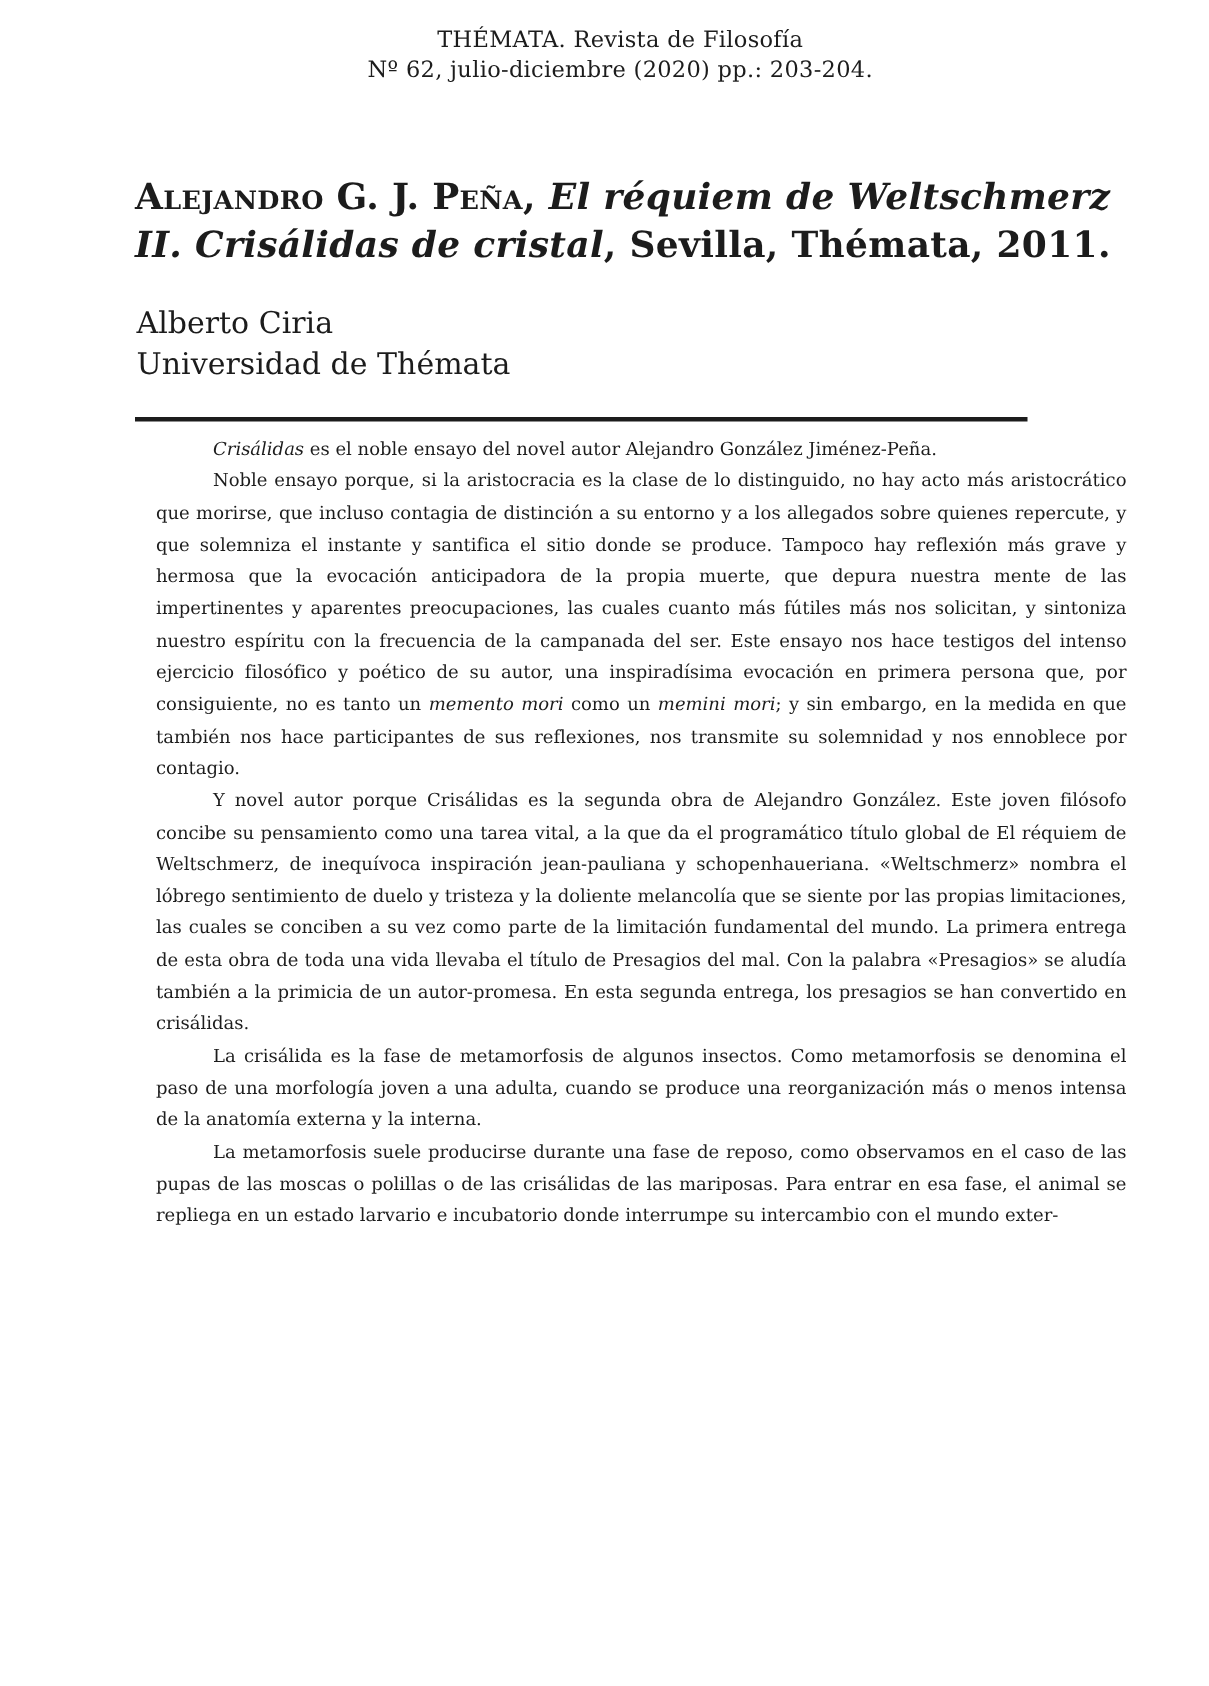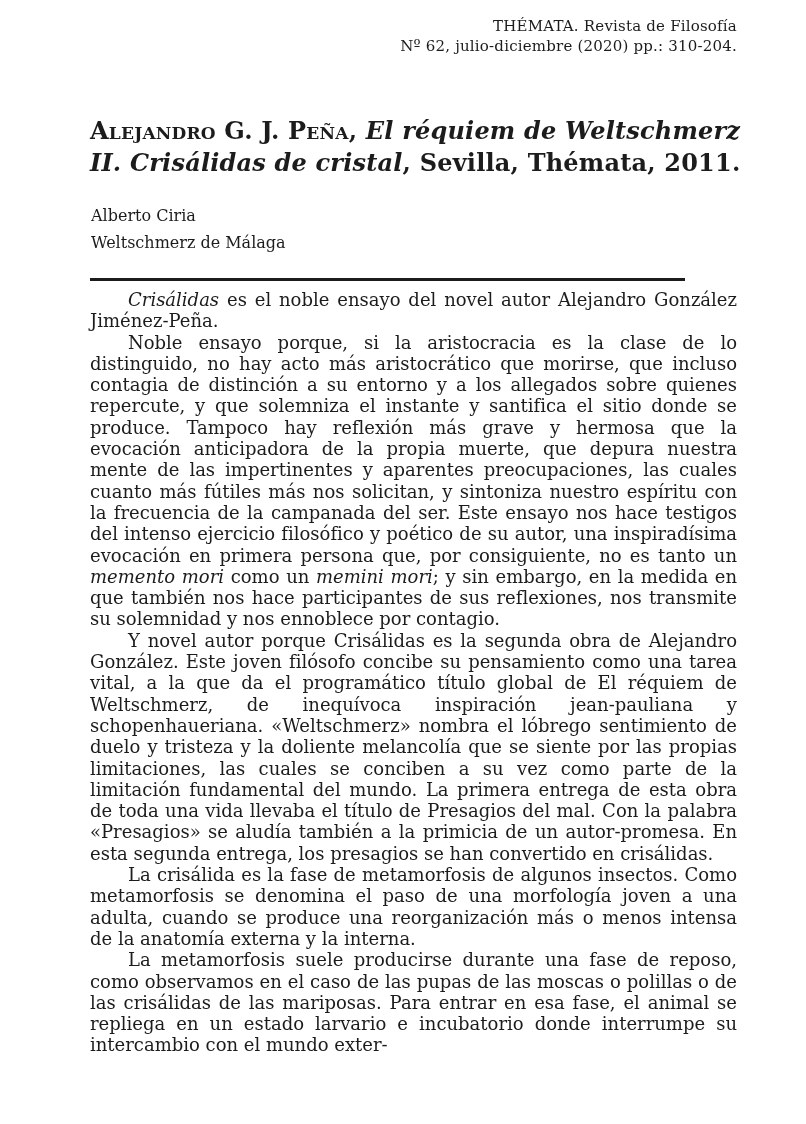--- a/index.html
+++ b/index.html
@@ -14,81 +14,81 @@
     background: var(--background, #ffffff);
     color: var(--text, #1c1c1c);
     margin: 0 auto;
     overflow: hidden;
   }
   .journal-header {
     position: absolute;
     top: 17px;
     left: 90px;
     width: 647px;
-    text-align: right;
+    text-align: center;
     font-size: 15px;
     line-height: 19.5px;
     letter-spacing: 0.2px;
   }
   .review-title {
     position: absolute;
     top: 99px;
     left: 90px;
     width: 655px;
     font-size: 24px;
     font-weight: bold;
     line-height: 32px;
     letter-spacing: 0.2px;
   }
   .sc { font-variant: small-caps; }
   .it { font-style: italic; }
   .author-block {
     position: absolute;
     top: 202px;
     left: 91px;
-    font-size: 16px;
+    font-size: 20px;
     line-height: 27px;
   }
   .divider-rule {
     position: absolute;
     top: 278px;
     left: 90px;
     width: 595px;
     height: 3px;
     background: var(--rule, #1c1c1c);
   }
   .review-body {
     position: absolute;
     top: 289px;
-    left: 90px;
+    left: 104px;
     width: 647px;
-    font-size: 18px;
+    font-size: 12px;
     line-height: 21.3px;
     text-align: justify;
   }
   .review-body p {
     margin: 0;
     text-indent: 38px;
   }
 </style>
 </head>
 <body>
 
 <div class="page" style="--text: #1c1c1c; --background: #ffffff; --rule: #1c1c1c;">
 
   <div class="journal-header">
     <div>THÉMATA. Revista de Filosofía</div>
-    <div>Nº 62, julio-diciembre (2020) pp.: 310-204.</div>
+    <div>Nº 62, julio-diciembre (2020) pp.: 203-204.</div>
   </div>
 
   <h1 class="review-title"><span class="sc">Alejandro G. J. Peña</span><span>, </span><span class="it">El réquiem de Weltschmerz II. Crisálidas de cristal</span><span>, Sevilla, Thémata, 2011.</span></h1>
 
   <div class="author-block">
     <div>Alberto Ciria</div>
-    <div>Weltschmerz de Málaga</div>
+    <div>Universidad de Thémata</div>
   </div>
 
   <div class="divider-rule"></div>
 
   <div class="review-body">
       <p><span class="it">Crisálidas</span><span> es el noble ensayo del novel autor Alejandro González Jiménez-Peña.</span></p>
       <p><span>Noble ensayo porque, si la aristocracia es la clase de lo distinguido, no hay acto más aristocrático que morirse, que incluso contagia de distinción a su entorno y a los allegados sobre quienes repercute, y que solemniza el instante y santifica el sitio donde se produce. Tampoco hay reflexión más grave y hermosa que la evocación anticipadora de la propia muerte, que depura nuestra mente de las impertinentes y aparentes preocupaciones, las cuales cuanto más fútiles más nos solicitan, y sintoniza nuestro espíritu con la frecuencia de la campanada del ser. Este ensayo nos hace testigos del intenso ejercicio filosófico y poético de su autor, una inspiradísima evocación en primera persona que, por consiguiente, no es tanto un </span><span class="it">memento mori</span><span> como un </span><span class="it">memini mori</span><span>; y sin embargo, en la medida en que también nos hace participantes de sus reflexiones, nos transmite su solemnidad y nos ennoblece por contagio.</span></p>
       <p><span>Y novel autor porque Crisálidas es la segunda obra de Alejandro González. Este joven filósofo concibe su pensamiento como una tarea vital, a la que da el programático título global de El réquiem de Weltschmerz, de inequívoca inspiración jean-pauliana y schopenhaueriana. «Weltschmerz» nombra el lóbrego sentimiento de duelo y tristeza y la doliente melancolía que se siente por las propias limitaciones, las cuales se conciben a su vez como parte de la limitación fundamental del mundo. La primera entrega de esta obra de toda una vida llevaba el título de Presagios del mal. Con la palabra «Presagios» se aludía también a la primicia de un autor-promesa. En esta segunda entrega, los presagios se han convertido en crisálidas.</span></p>
       <p><span>La crisálida es la fase de metamorfosis de algunos insectos. Como metamorfosis se denomina el paso de una morfología joven a una adulta, cuando se produce una reorganización más o menos intensa de la anatomía externa y la interna.</span></p>
       <p><span>La metamorfosis suele producirse durante una fase de reposo, como observamos en el caso de las pupas de las moscas o polillas o de las crisálidas de las mariposas. Para entrar en esa fase, el animal se repliega en un estado larvario e incubatorio donde interrumpe su intercambio con el mundo exter-</span></p>

